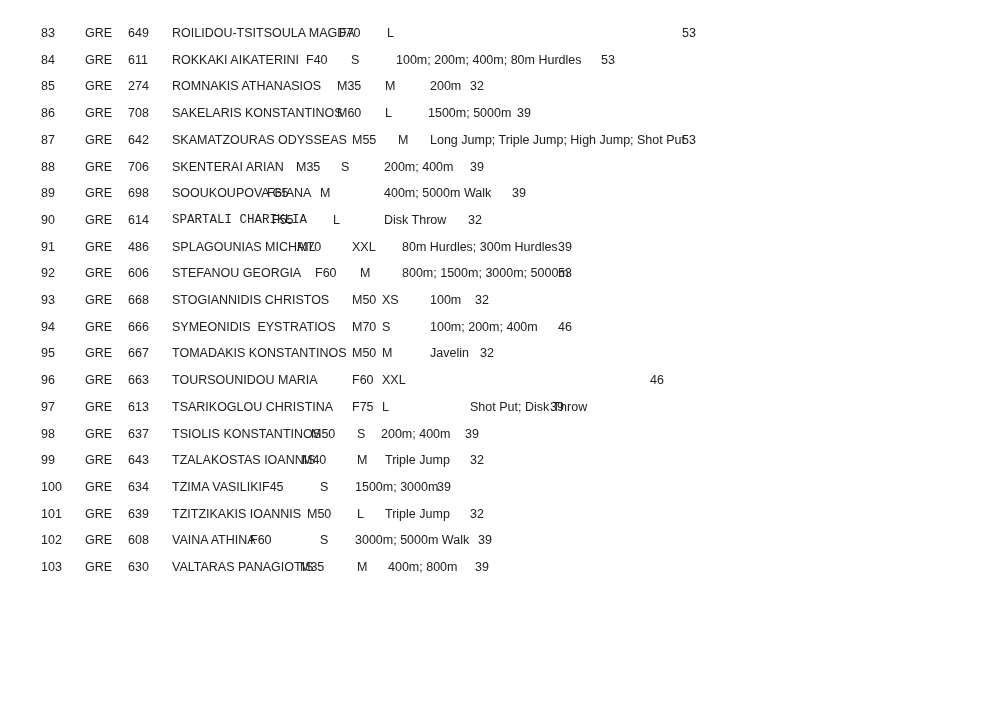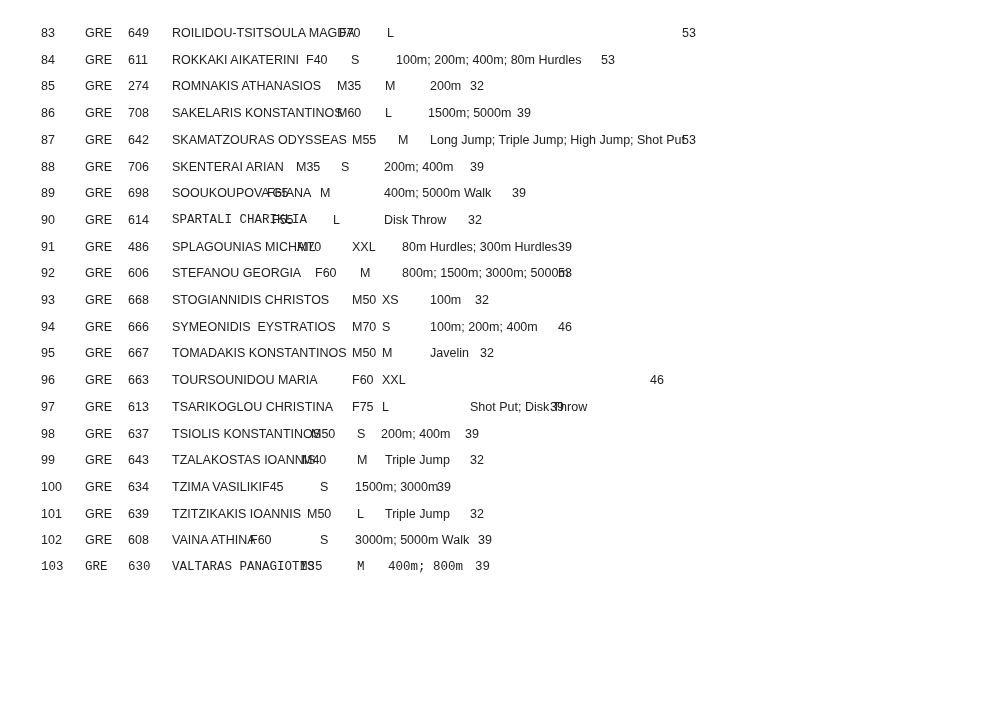--- a/index.html
+++ b/index.html
@@ -246,21 +246,21 @@
     <span class="cell c-index" style="left: 41px;">102</span>
     <span class="cell c-country" style="left: 85px;">GRE</span>
     <span class="cell c-bib" style="left: 128px;">608</span>
     <span class="cell c-name" style="left: 172px;">VAINA ATHINA</span>
     <span class="cell c-cat" style="left: 250px;">F60</span>
     <span class="cell c-size" style="left: 320px;">S</span>
     <span class="cell c-events" style="left: 355px;">3000m; 5000m Walk</span>
     <span class="cell c-count" style="left: 478px;">39</span>
   </div>
 
-  <div class="row" style="top: 560px; font-family: Liberation Mono, monospace;">
+  <div class="row" style="top: 560px;">
     <span class="cell c-index" style="left: 41px;">103</span>
     <span class="cell c-country" style="left: 85px;">GRE</span>
     <span class="cell c-bib" style="left: 128px;">630</span>
     <span class="cell c-name" style="left: 172px;">VALTARAS PANAGIOTIS</span>
     <span class="cell c-cat" style="left: 300px;">M35</span>
     <span class="cell c-size" style="left: 357px;">M</span>
     <span class="cell c-events" style="left: 388px;">400m; 800m</span>
     <span class="cell c-count" style="left: 475px;">39</span>
   </div>
 </div>

